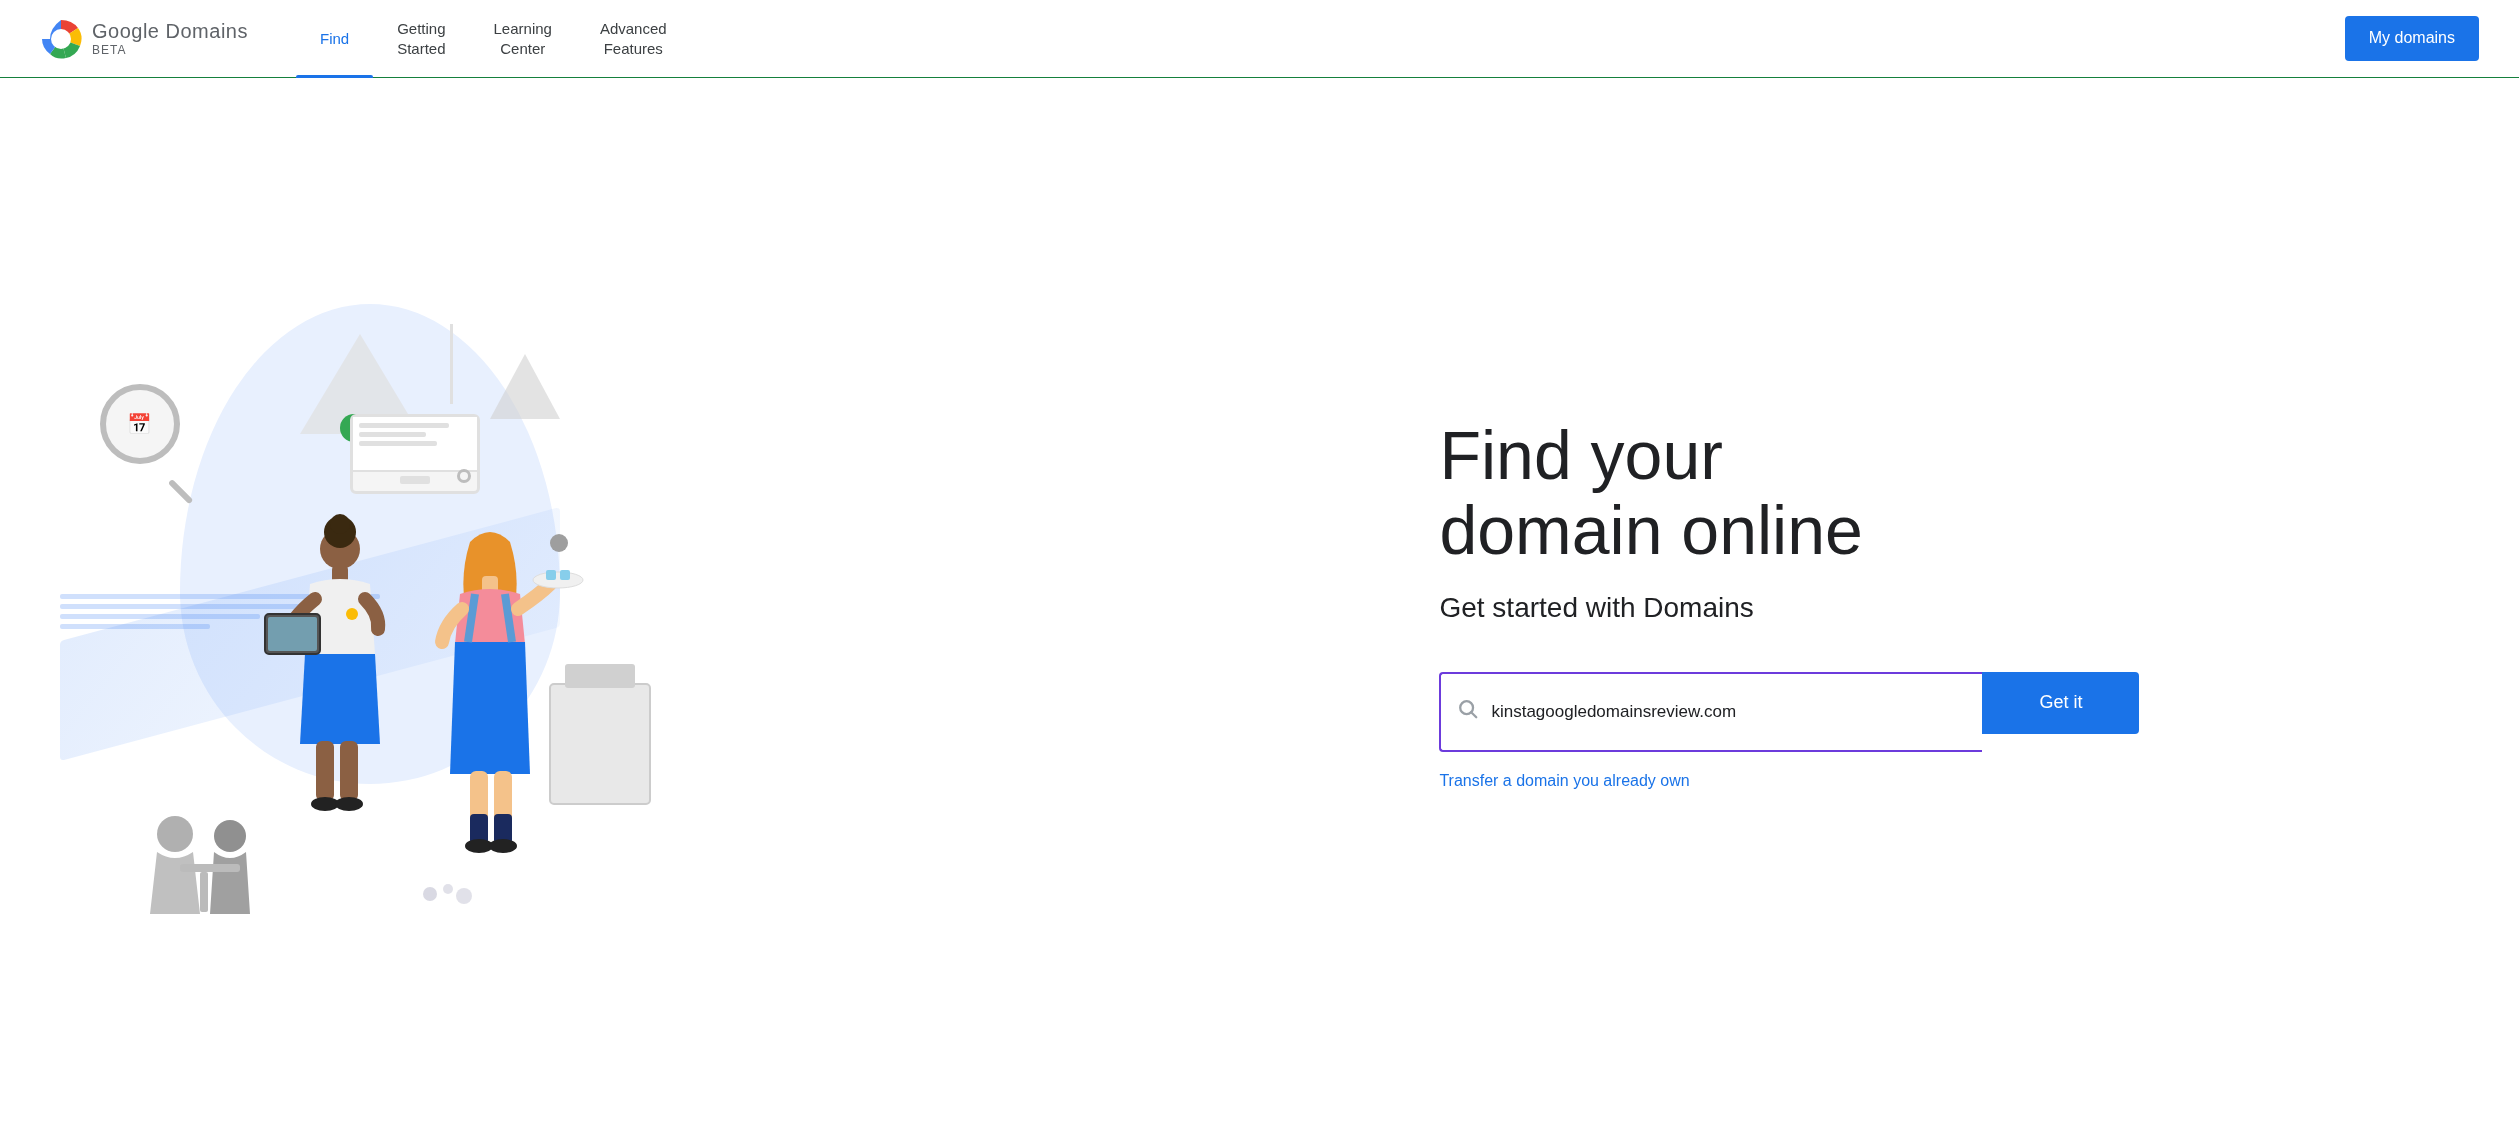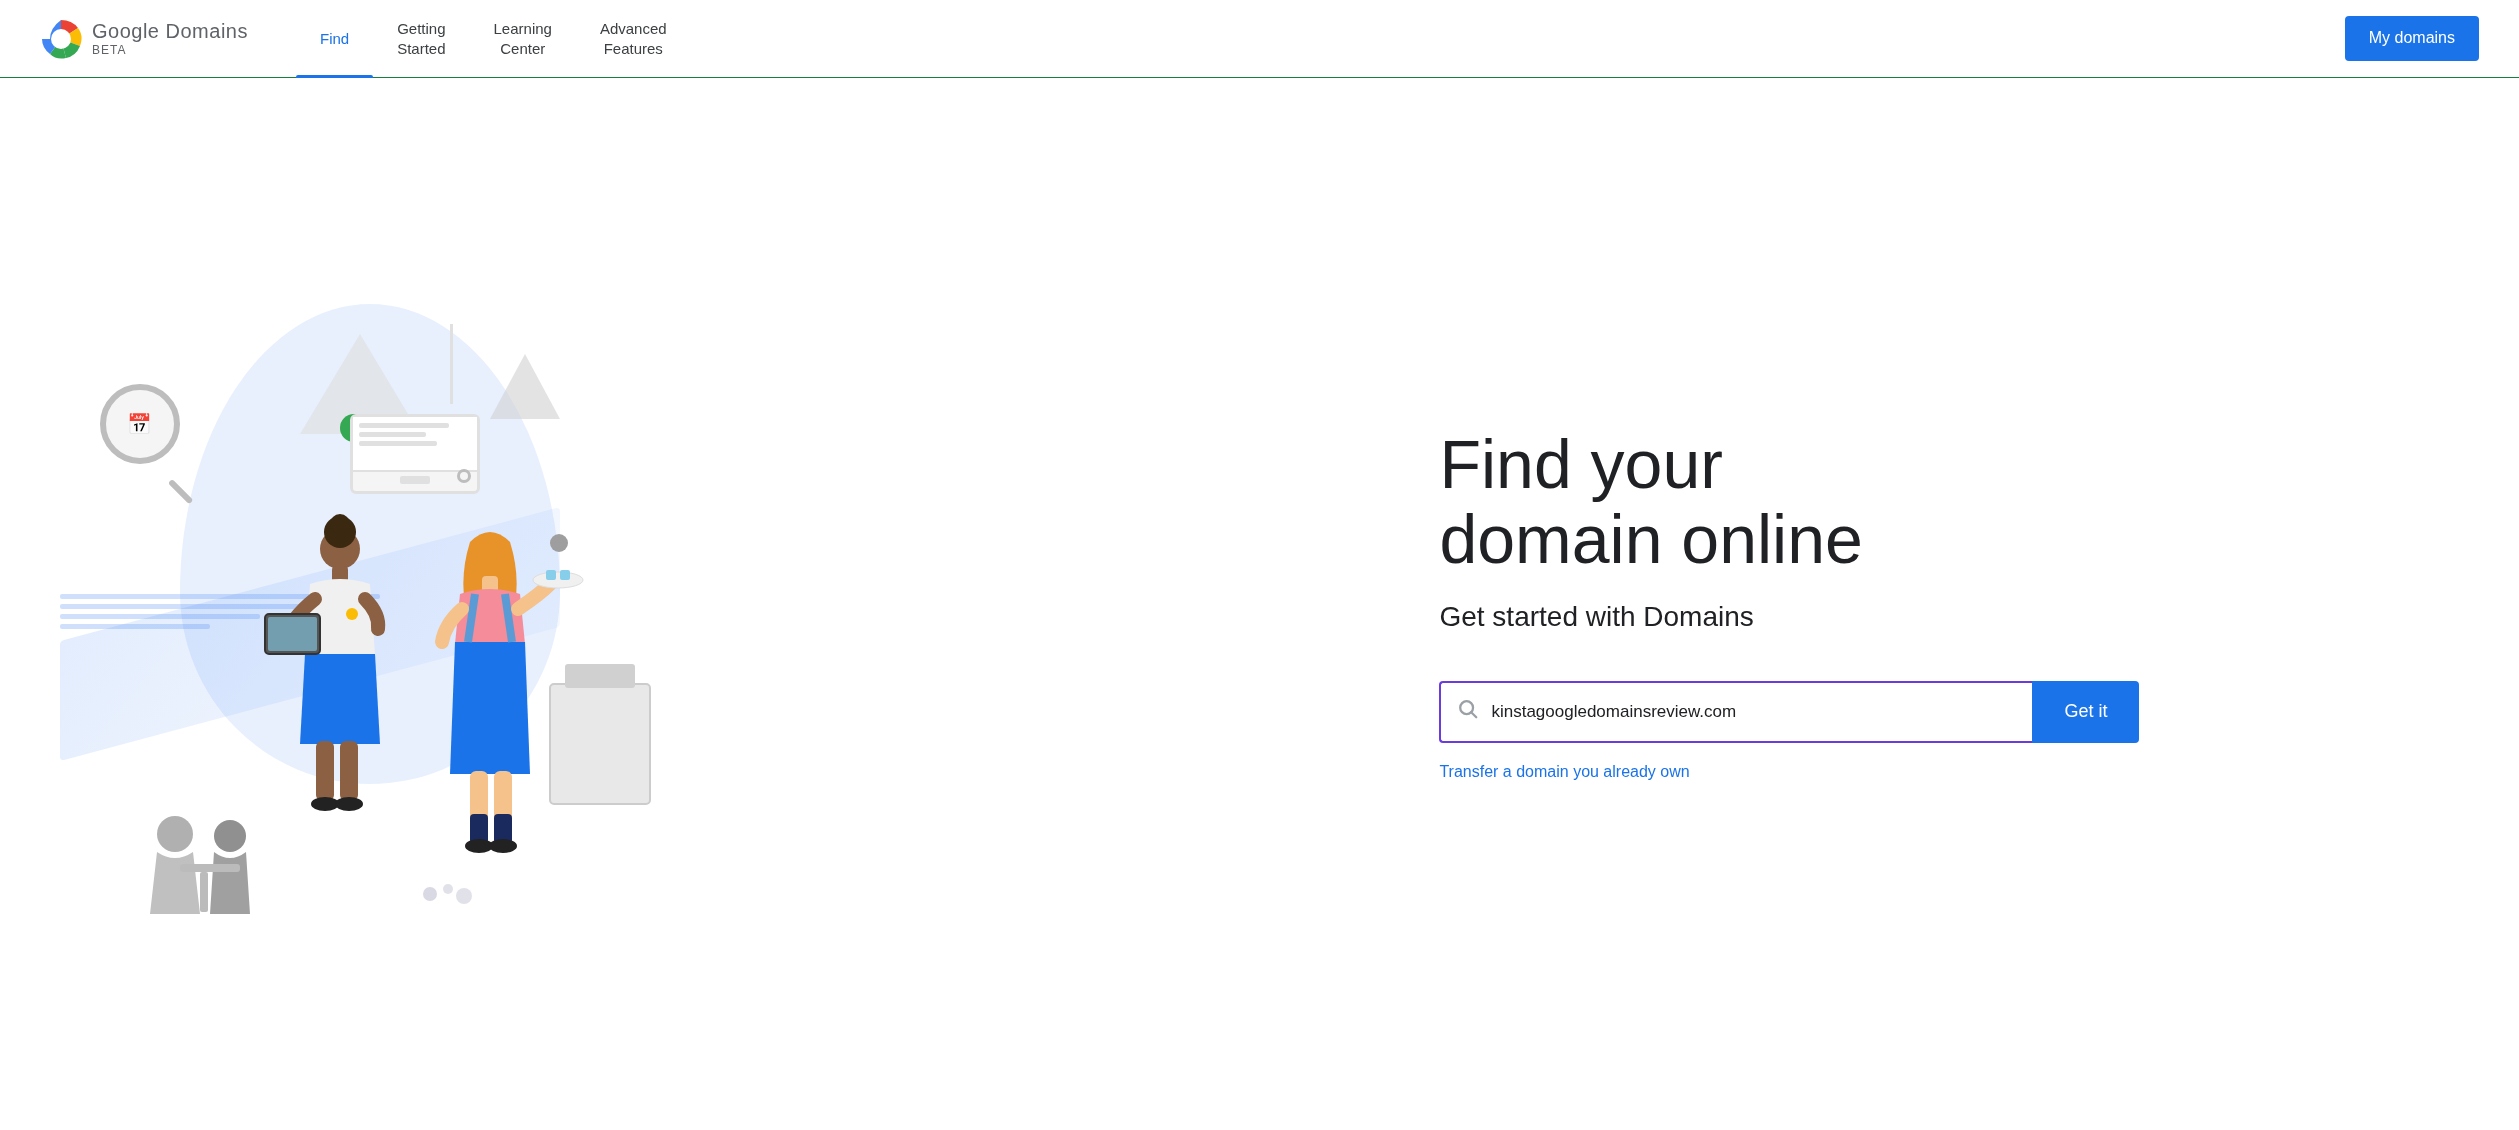--- a/index.html
+++ b/index.html
@@ -307,41 +307,41 @@
     }
     .search-box {
       display: flex;
       align-items: center;
       flex: 1;
       border: 2px solid #6c3bdc;
       border-right: none;
       border-radius: 4px 0 0 4px;
       padding: 0 16px;
       background: #fff;
-      height: 62px;
+      height: 80px;
     }
     .search-icon-wrap {
       color: #9aa0a6;
       margin-right: 12px;
       font-size: 20px;
     }
     .search-input {
       border: none;
       outline: none;
       font-size: 17px;
       color: #202124;
       flex: 1;
       background: transparent;
     }
     .get-it-btn {
       background: #1a73e8;
       color: #fff;
       border: none;
       border-radius: 0 4px 4px 0;
-      padding: 0 32px;
+      padding: 0 57px;
       font-size: 18px;
       font-weight: 500;
       cursor: pointer;
       height: 62px;
       white-space: nowrap;
     }
 
     .transfer-link {
       color: #1a73e8;
       font-size: 16px;

